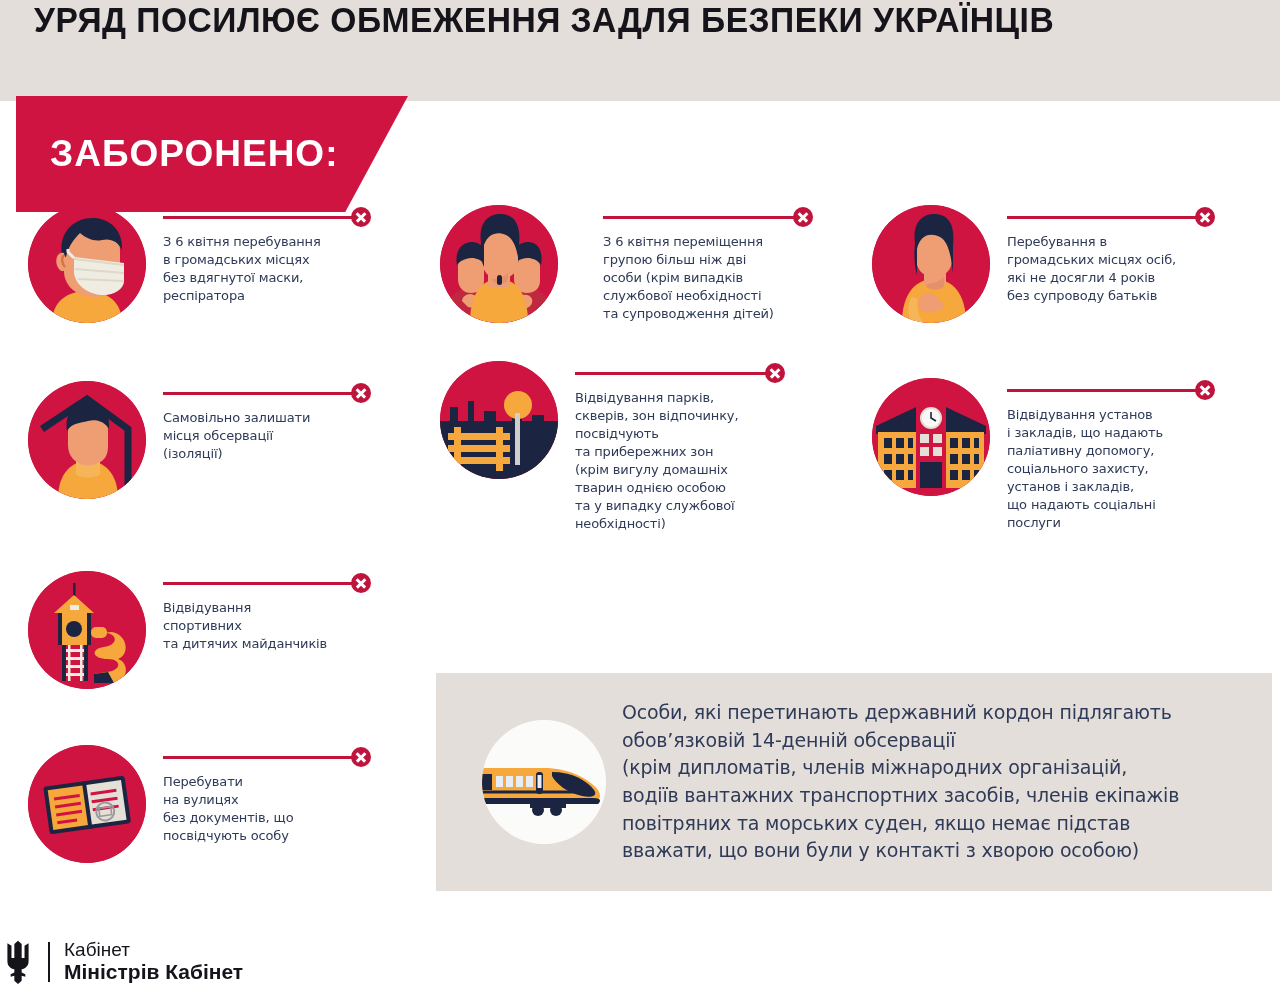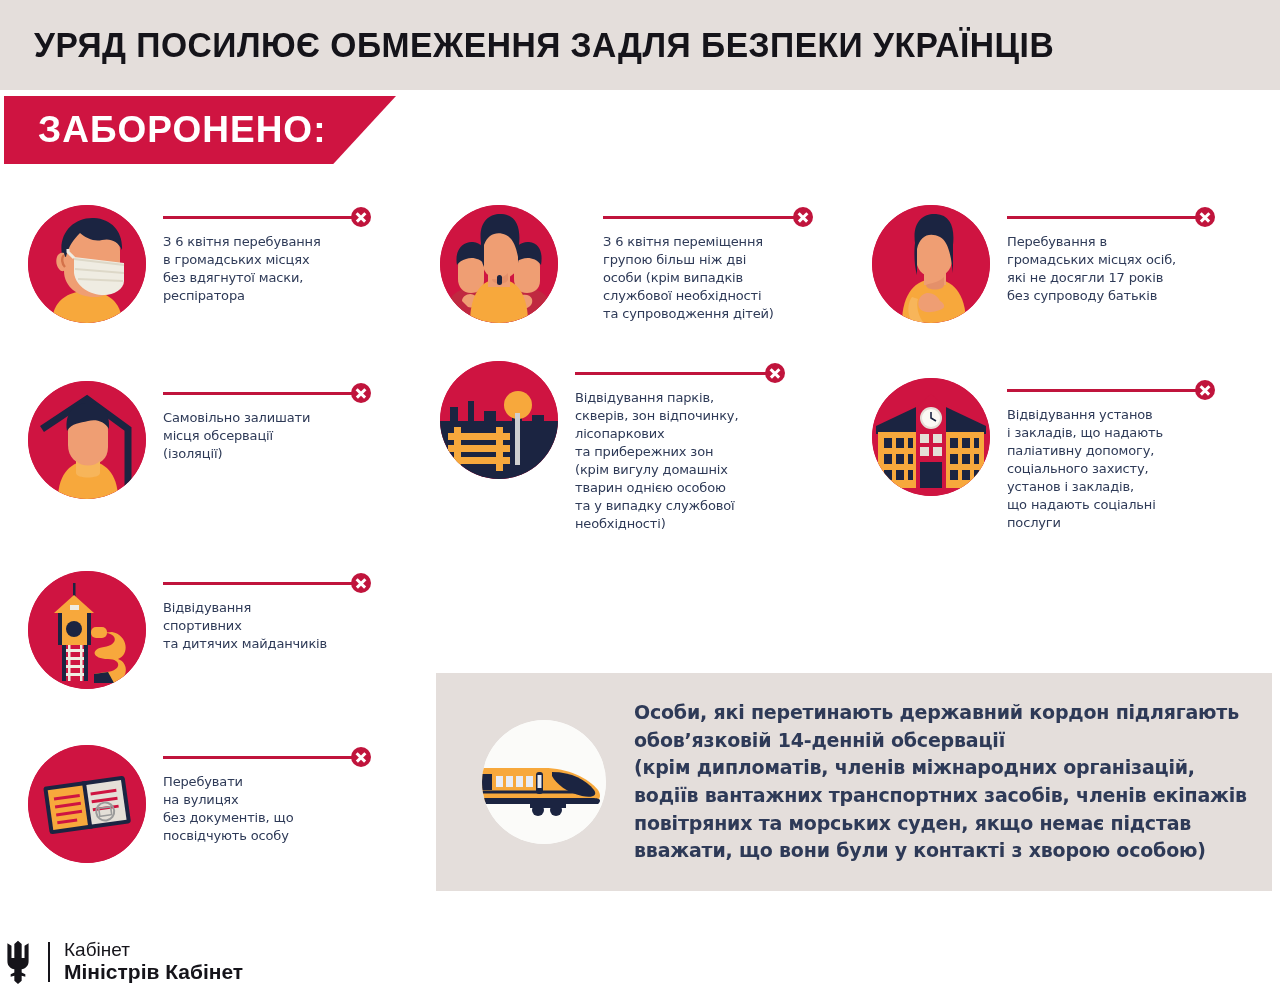--- a/index.html
+++ b/index.html
@@ -13,43 +13,42 @@
     font-family: "Liberation Sans", sans-serif;
     overflow: hidden;
     position: relative;
   }
 
   
   .header-bar {
     position: absolute;
     left: 0; top: 0;
     width: 1280px;
-    height: 90px;
+    height: 101px;
     background: #e4dedb;
     display: flex;
-    align-items: center;
   }
   .header-title {
     font-family: "Liberation Sans Narrow", "Liberation Sans", sans-serif;
     font-size: 35px;
     font-weight: bold;
     color: #15141a;
     letter-spacing: 0.5px;
     margin-left: 34px;
     transform: scaleX(0.96);
     transform-origin: left center;
     white-space: nowrap;
   }
 
   
   .banner {
     position: absolute;
-    left: 4px; top: 96px;
+    left: 16px; top: 96px;
     width: 392px;
-    height: 68px;
+    height: 116px;
     background: #cf1441;
     display: flex;
     align-items: center;
     clip-path: polygon(0 0, 100% 0, 84% 100%, 0 100%);
   }
   .banner-label {
     color: #ffffff;
     font-size: 37px;
     font-weight: bold;
     letter-spacing: 1px;
@@ -144,28 +143,27 @@
   .panel-badge {
     width: 124px; height: 124px;
     border-radius: 50%;
     background: #fbfbf9;
     margin-left: 46px;
     flex: 0 0 124px;
     position: relative;
     overflow: hidden;
   }
   .panel-text {
-    margin-left: 28px;
+    margin-left: 16px;
     font-size: 19px;
     line-height: 1.46;
     color: #2e3a57;
     white-space: pre-line;
     font-family: "DejaVu Sans", sans-serif;
     letter-spacing: -0.2px;
-    font-weight: bold;
   }
 
   
   .footer {
     position: absolute;
     left: 0; top: 920px;
     width: 1280px;
     height: 84px;
     display: flex;
     align-items: center;
@@ -375,21 +373,21 @@
           </g>
         </svg>
       </div>
       <div class="item-body">
         <div class="rule">
           <div class="rule-line" style="width:198px;"></div>
           <div class="rule-x" style="left:190px;"></div>
         </div>
         <div class="item-text">Відвідування парків,
 скверів, зон відпочинку,
-лісопаркових
+посвідчують
 та прибережних зон
 (крім вигулу домашніх
 тварин однією особою
 та у випадку службової
 необхідності)</div>
       </div>
     </div>
 
   </div>
 
@@ -408,21 +406,21 @@
           <path d="M40 92 C34 100 36 114 42 118 L52 118 C46 112 44 100 46 94 Z" fill="#f7b55a"></path>
         </svg>
       </div>
       <div class="item-body">
         <div class="rule">
           <div class="rule-line" style="width:196px;"></div>
           <div class="rule-x" style="left:188px;"></div>
         </div>
         <div class="item-text">Перебування в
 громадських місцях осіб,
-які не досягли 17 років
+які не досягли 4 років
 без супроводу батьків</div>
       </div>
     </div>
 
     <div class="item" style="margin-top:55px;">
       <div class="badge">
         <svg viewBox="0 0 118 118" width="118" height="118" aria-hidden="true">
           <circle cx="59" cy="59" r="59" fill="#cf1441"></circle>
           <path d="M4 48 L59 22 L114 48 L114 56 L4 56 Z" fill="#1b2441"></path>
           <rect x="6" y="54" width="106" height="56" fill="#f7a83c"></rect>

